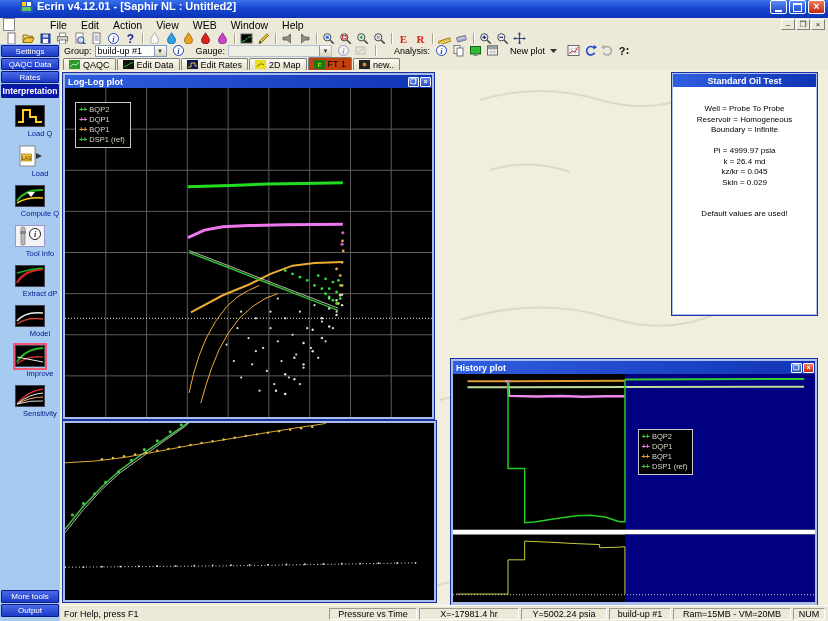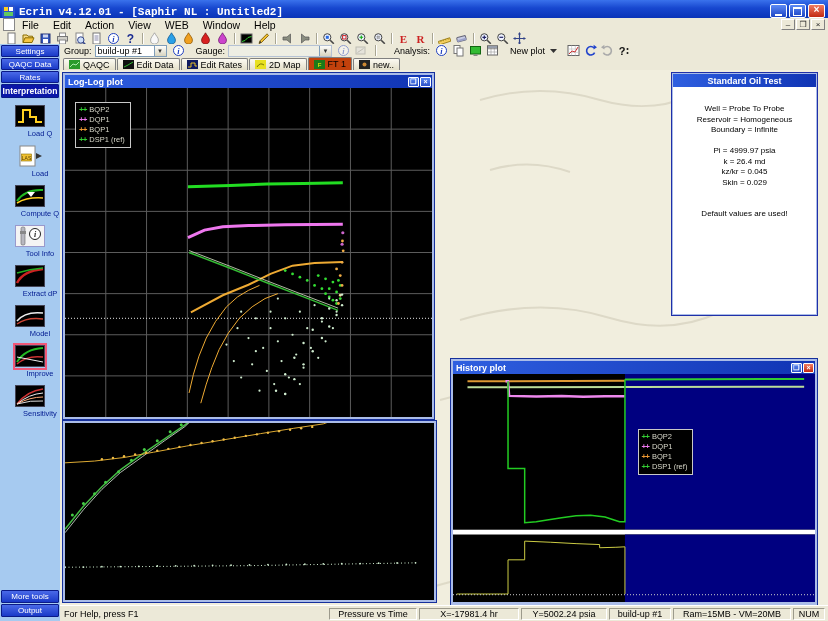--- a/index.html
+++ b/index.html
@@ -2,22 +2,22 @@
 <html><head>
 <meta charset="utf-8">
 <style>
   html,body{margin:0;padding:0;background:#777;}
   #screen{width:828px;height:621px;position:relative;overflow:hidden;
           font-family:"Liberation Sans",sans-serif;background:#ece9d8;
           -webkit-font-smoothing:none;}
   
   .titlebar{position:absolute;left:0;top:0;width:100%;height:18px;
     background:linear-gradient(180deg,#3a72ec 0%,#1747cf 45%,#0a34b8 100%);
-    display:flex;align-items:flex-end;gap:4px;padding-left:2px;box-sizing:border-box;
-    color:#fff;font-size:11px;font-weight:bold;font-family:Liberation Mono, monospace;}
+    display:flex;align-items:flex-start;gap:4px;padding-left:20px;box-sizing:border-box;
+    color:#fff;font-size:11px;font-weight:bold;}
   .tb-btns{margin-left:auto;display:flex;gap:2px;padding-right:3px;}
   .winbtn{width:17px;height:14px;border:1px solid #fff;border-radius:2px;
     background:linear-gradient(180deg,#5d8af5,#1c44c4);display:flex;align-items:center;
     justify-content:center;color:#fff;font-size:10px;line-height:10px;font-weight:bold;box-sizing:border-box;}
   .winbtn.close{background:linear-gradient(180deg,#f07c62,#c22a12);}
   .glyph-min{width:7px;height:2px;background:#fff;margin-top:7px;}
   .glyph-restore{width:7px;height:6px;border:1px solid #fff;border-top-width:2px;}
   
   .menubar{position:absolute;left:0;top:18px;width:100%;height:13px;background:#ece9d8;
     display:flex;align-items:center;font-size:10.5px;color:#000;}
@@ -108,21 +108,21 @@
         </span>
       <span class="winbtn">
           <span class="glyph-restore"></span>
         </span>
       <span class="winbtn close">×</span>
     </span>
   </div>
 
   <div class="menubar">
     <span class="doc-ic"></span>
-    <span id="menu-items" style="display: flex;">
+    <span id="menu-items" style="display: flex; padding-left: 28px;">
         <span class="menu-item">File</span>
         <span class="menu-item">Edit</span>
         <span class="menu-item">Action</span>
         <span class="menu-item">View</span>
         <span class="menu-item">WEB</span>
         <span class="menu-item">Window</span>
         <span class="menu-item">Help</span>
       </span>
     <span class="mdi-btns">
       <span class="mdibtn">–</span>

